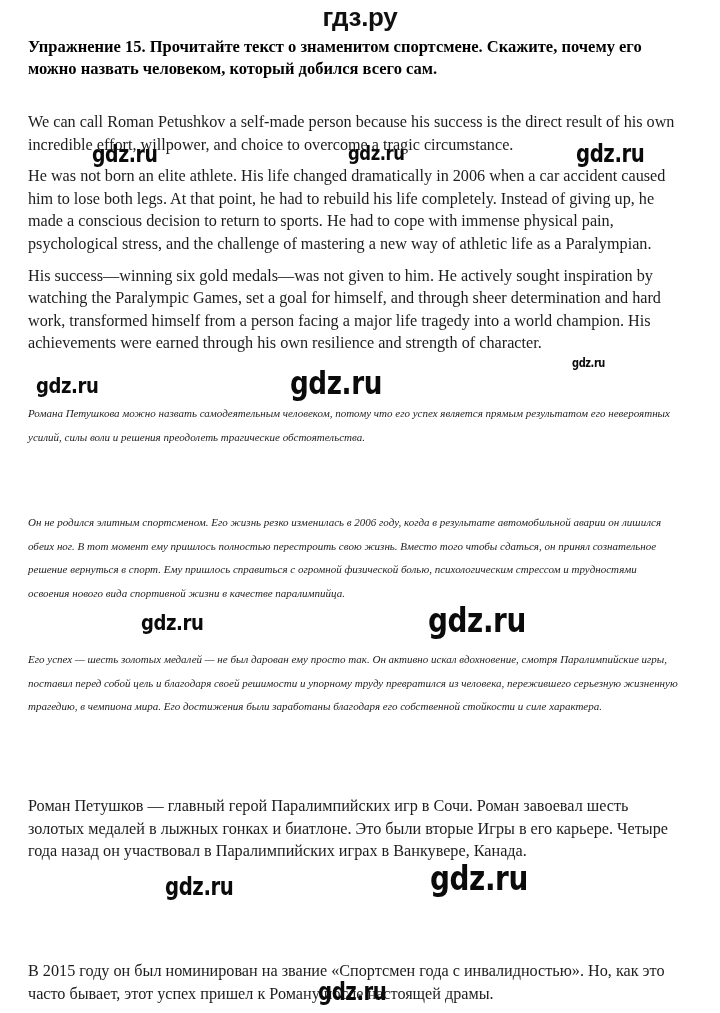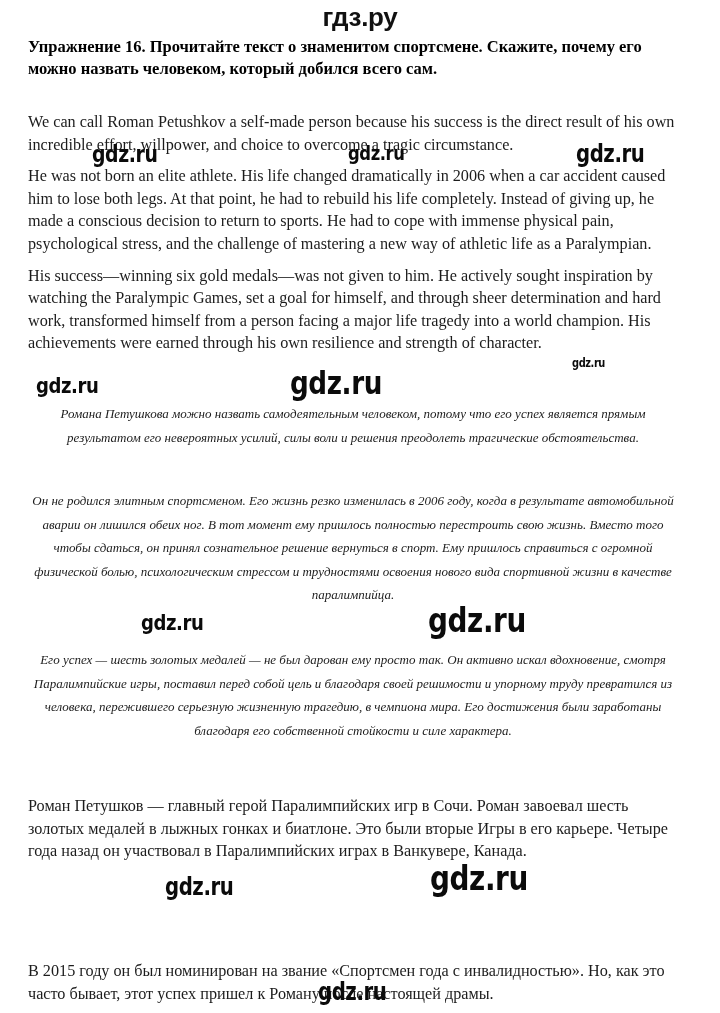--- a/index.html
+++ b/index.html
@@ -65,31 +65,30 @@
     text-align: left;
     color: #1c1c1c;
   }
 
   .block p {
     margin: 0;
   }
 
   .italic-block {
     font-style: italic;
-    font-size: 13px;
+    font-size: 11px;
     line-height: 23.5px;
     color: #1c1c1c;
-    text-align: center;
   }
 
   #english-text { top: 111px; }
   #english-text p + p { margin-top: 9px; }
 
   #ru-trans-1 { top: 402px; }
-  #ru-trans-2 { top: 489px; }
+  #ru-trans-2 { top: 511px; }
   #ru-trans-3 { top: 648px; }
 
   #ru-extra-1 { top: 795px; }
   #ru-extra-2 { top: 952px; margin-top: 8px; }
 
   
   .watermark {
     position: absolute;
     font-family: "DejaVu Sans", sans-serif;
     font-weight: bold;
@@ -101,21 +100,21 @@
     letter-spacing: -0.5px;
   }
 </style>
 </head>
 <body>
 
 <div id="site-logo">гдз.ру</div>
 
 <div id="page">
 
-  <div id="exercise-heading">Упражнение 16. Прочитайте текст о знаменитом спортсмене. Скажите, почему его можно назвать человеком, который добился всего сам.</div>
+  <div id="exercise-heading">Упражнение 15. Прочитайте текст о знаменитом спортсмене. Скажите, почему его можно назвать человеком, который добился всего сам.</div>
 
   <div class="block" id="english-text">
     <p>We can call Roman Petushkov a self-made person because his success is the direct result of his own incredible effort, willpower, and choice to overcome a tragic circumstance.</p>
     <p>He was not born an elite athlete. His life changed dramatically in 2006 when a car accident caused him to lose both legs. At that point, he had to rebuild his life completely. Instead of giving up, he made a conscious decision to return to sports. He had to cope with immense physical pain, psychological stress, and the challenge of mastering a new way of athletic life as a Paralympian.</p>
     <p>His success—winning six gold medals—was not given to him. He actively sought inspiration by watching the Paralympic Games, set a goal for himself, and through sheer determination and hard work, transformed himself from a person facing a major life tragedy into a world champion. His achievements were earned through his own resilience and strength of character.</p>
   </div>
 
   <div class="block italic-block" id="ru-trans-1">
     <p>Романа Петушкова можно назвать самодеятельным человеком, потому что его успех является прямым результатом его невероятных усилий, силы воли и решения преодолеть трагические обстоятельства.</p>
   </div>

